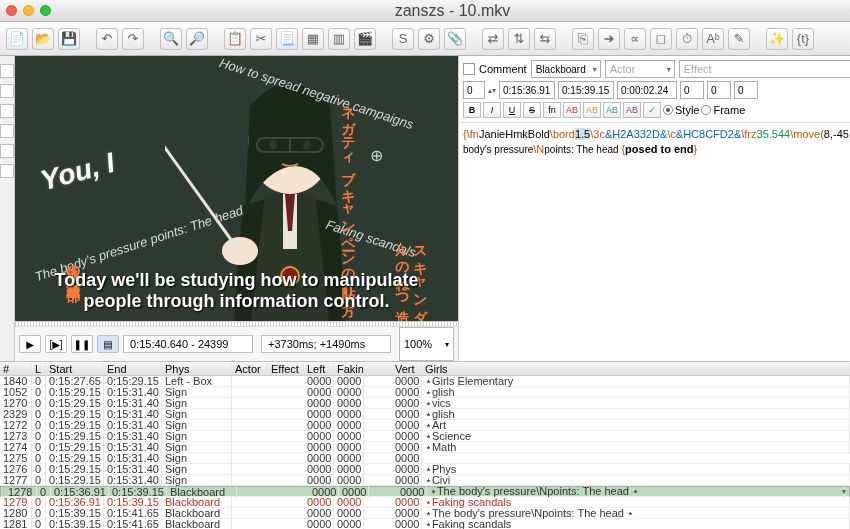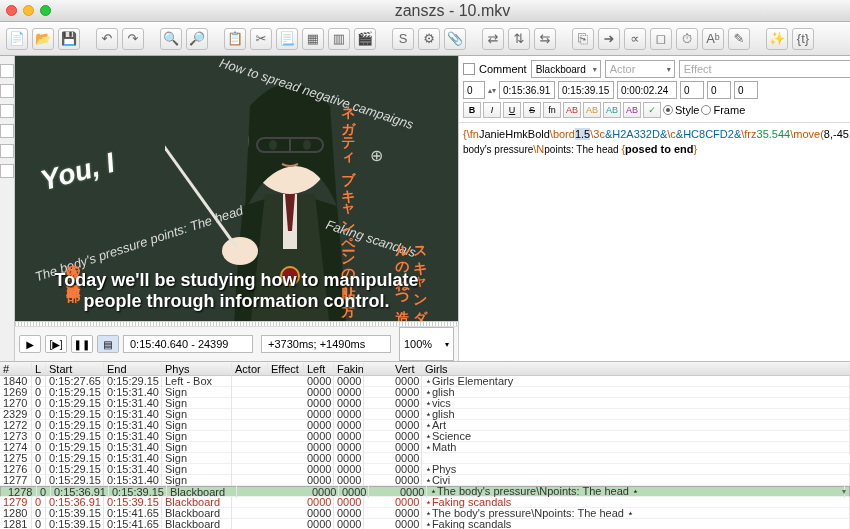--- a/index.html
+++ b/index.html
@@ -237,21 +237,21 @@
         <div class="gc c-end">0:15:29.15</div>
         <div class="gc c-style">Left - Box</div>
         <div class="gc c-actor"></div>
         <div class="gc c-effect"></div>
         <div class="gc c-left">0000</div>
         <div class="gc c-right">0000</div>
         <div class="gc c-vert">0000</div>
         <div class="gc c-text">⋆Girls Elementary</div>
       </div>
       <div class="grow">
-        <div class="gc c-num">1269</div>
+        <div class="gc c-num">1052</div>
         <div class="gc c-l">0</div>
         <div class="gc c-start">0:15:29.15</div>
         <div class="gc c-end">0:15:31.40</div>
         <div class="gc c-style">Sign</div>
         <div class="gc c-actor"></div>
         <div class="gc c-effect"></div>
         <div class="gc c-left">0000</div>
         <div class="gc c-right">0000</div>
         <div class="gc c-vert">0000</div>
         <div class="gc c-text">⋆glish</div>

